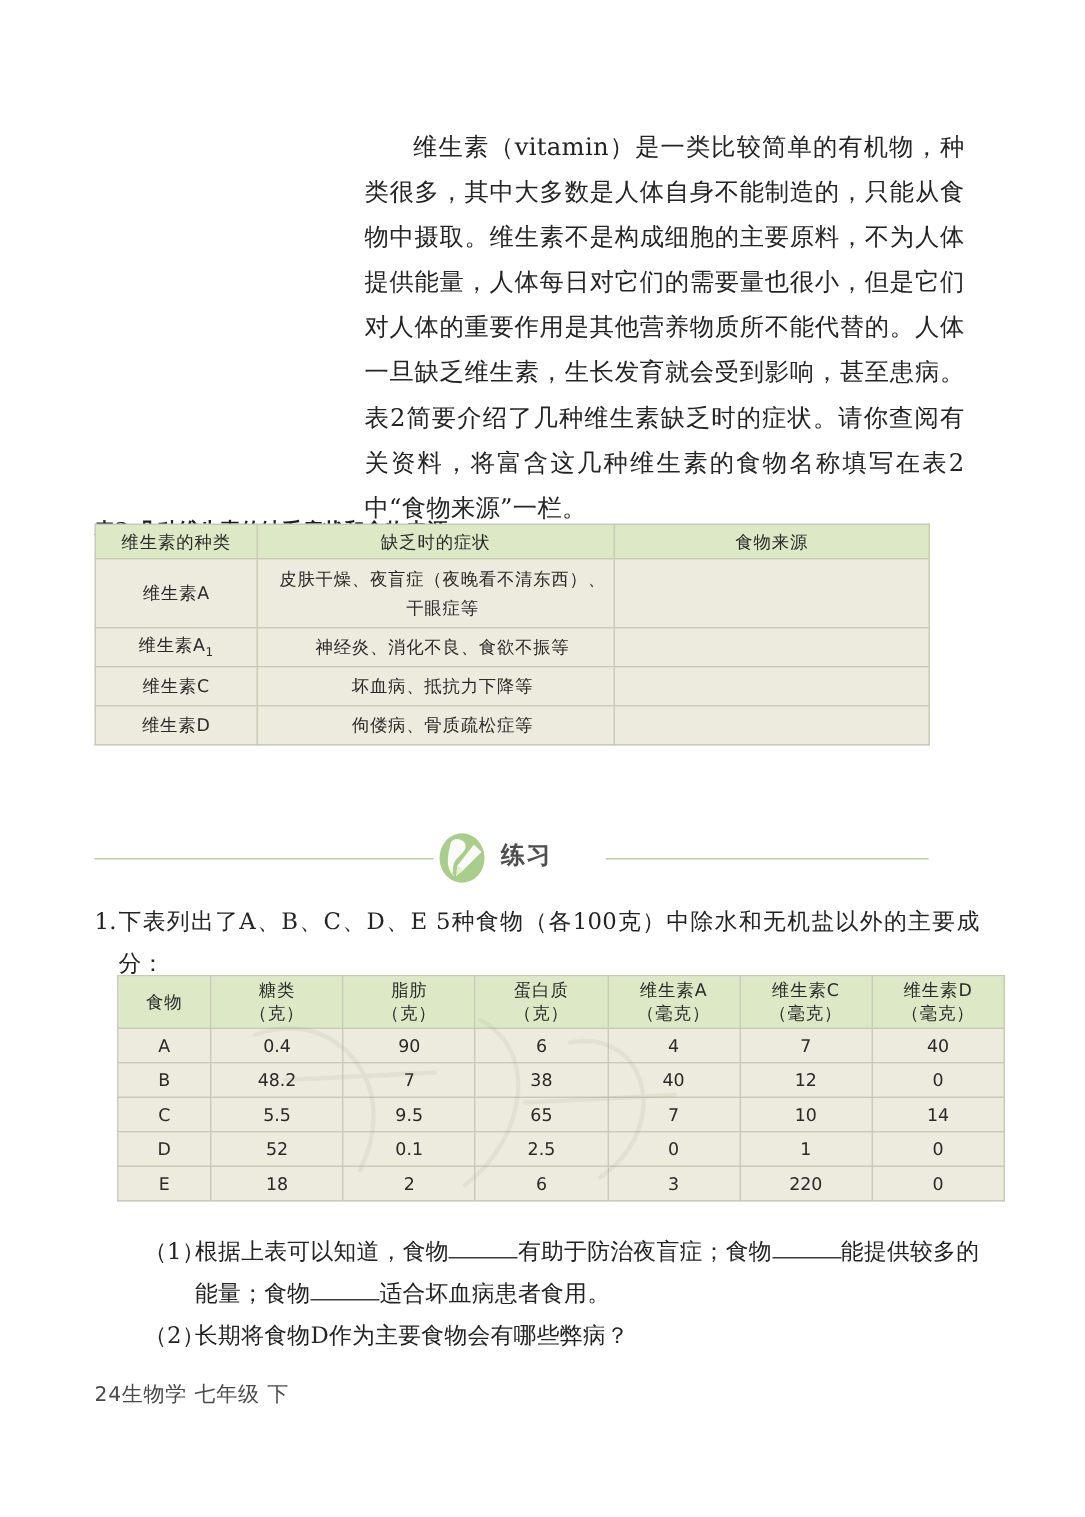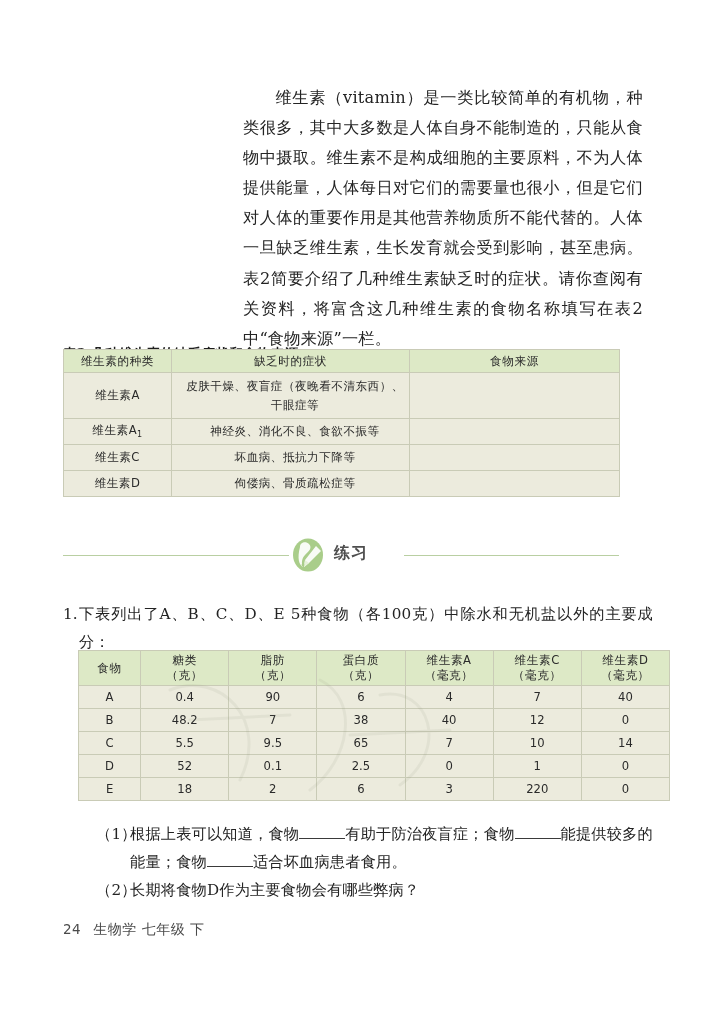--- a/index.html
+++ b/index.html
@@ -117,21 +117,21 @@
     color: #3a3a3a;
     text-indent: 2em;
     font-family: "DejaVu Serif", "Liberation Serif", serif;
     letter-spacing: 0.3px;
   }
 
   
   .exercise-bar {
     position: absolute;
     left: 63px;
-    top: 538px;
+    top: 555px;
     width: 556px;
     height: 34px;
   }
   .exercise-bar .rule {
     position: absolute;
     top: 17px;
     height: 1px;
     background: #b9cfa2;
   }
   .exercise-bar .rule.left  { left: 0px;   width: 226px; }
@@ -232,21 +232,20 @@
     position: absolute;
     left: 63px;
     top: 921px;
     font-size: 14px;
     color: #4a4a4a;
     letter-spacing: 0.5px;
   }
   .footer .pageno {
     font-family: "DejaVu Sans", "Liberation Sans", sans-serif;
     font-size: 13.5px;
-    margin-right: 12px;
   }
 
   
   .watermark {
     position: absolute;
     left: 150px;
     top: 660px;
     width: 380px;
     height: 170px;
     pointer-events: none;

